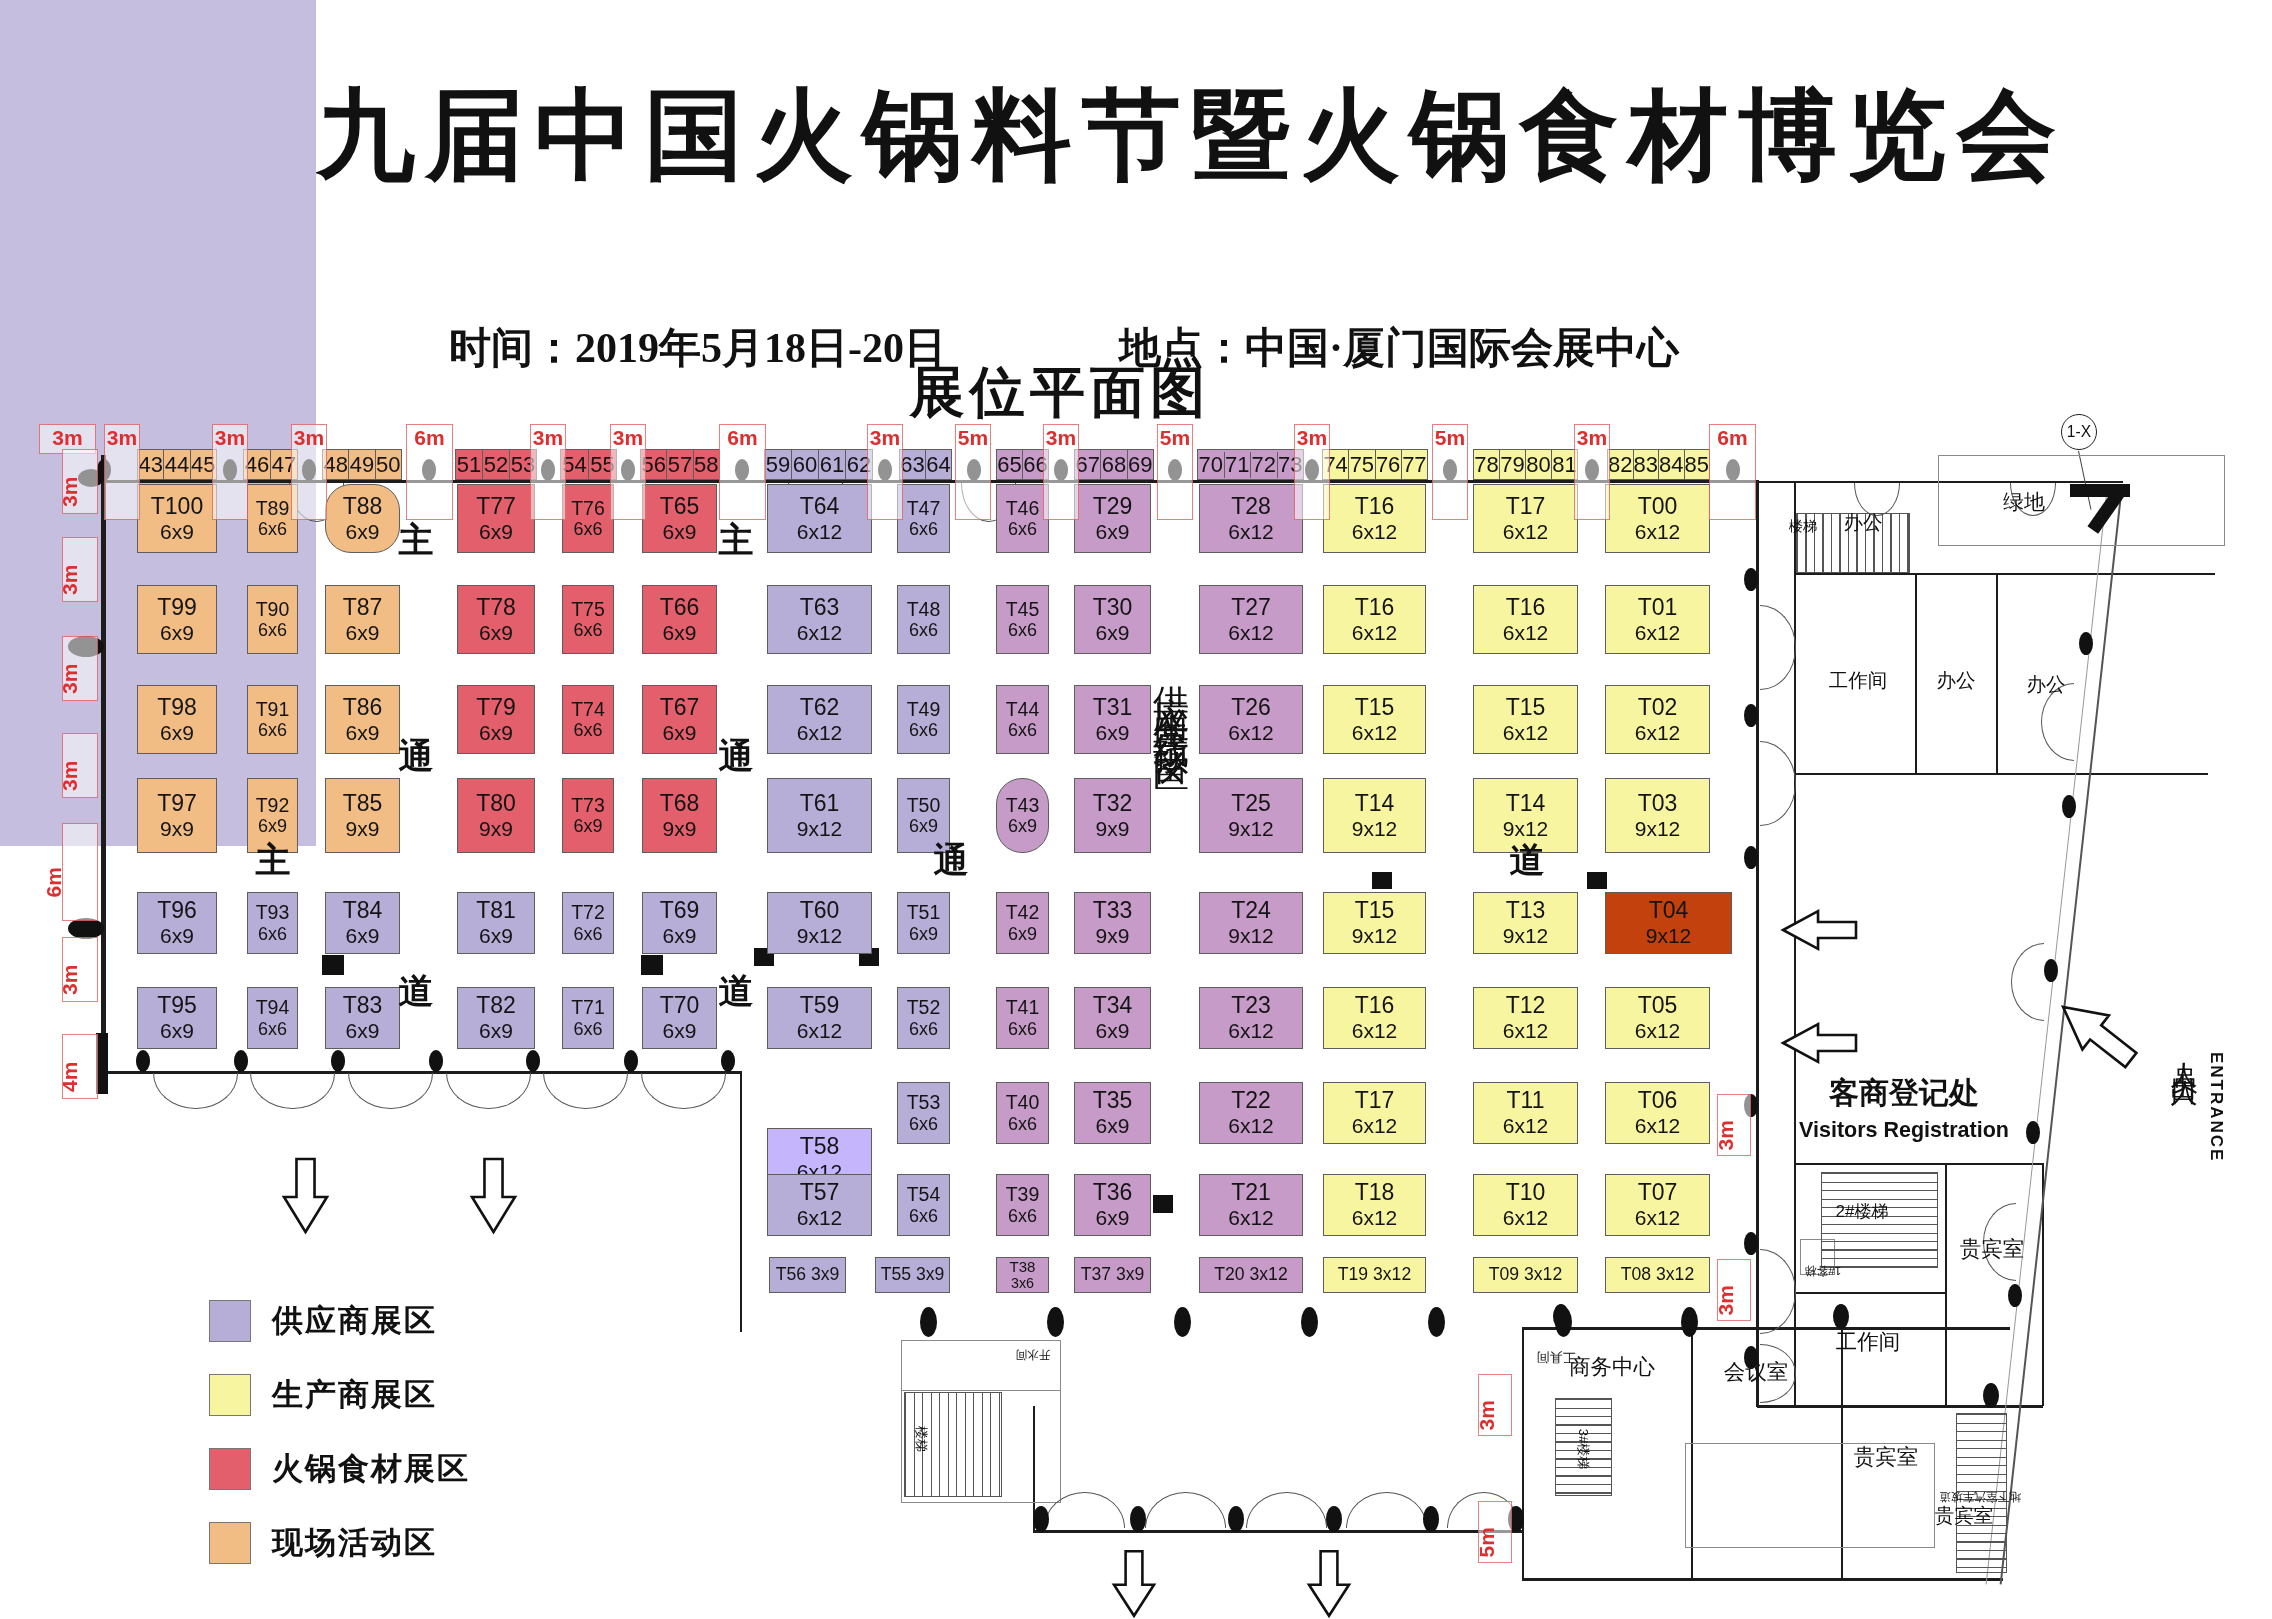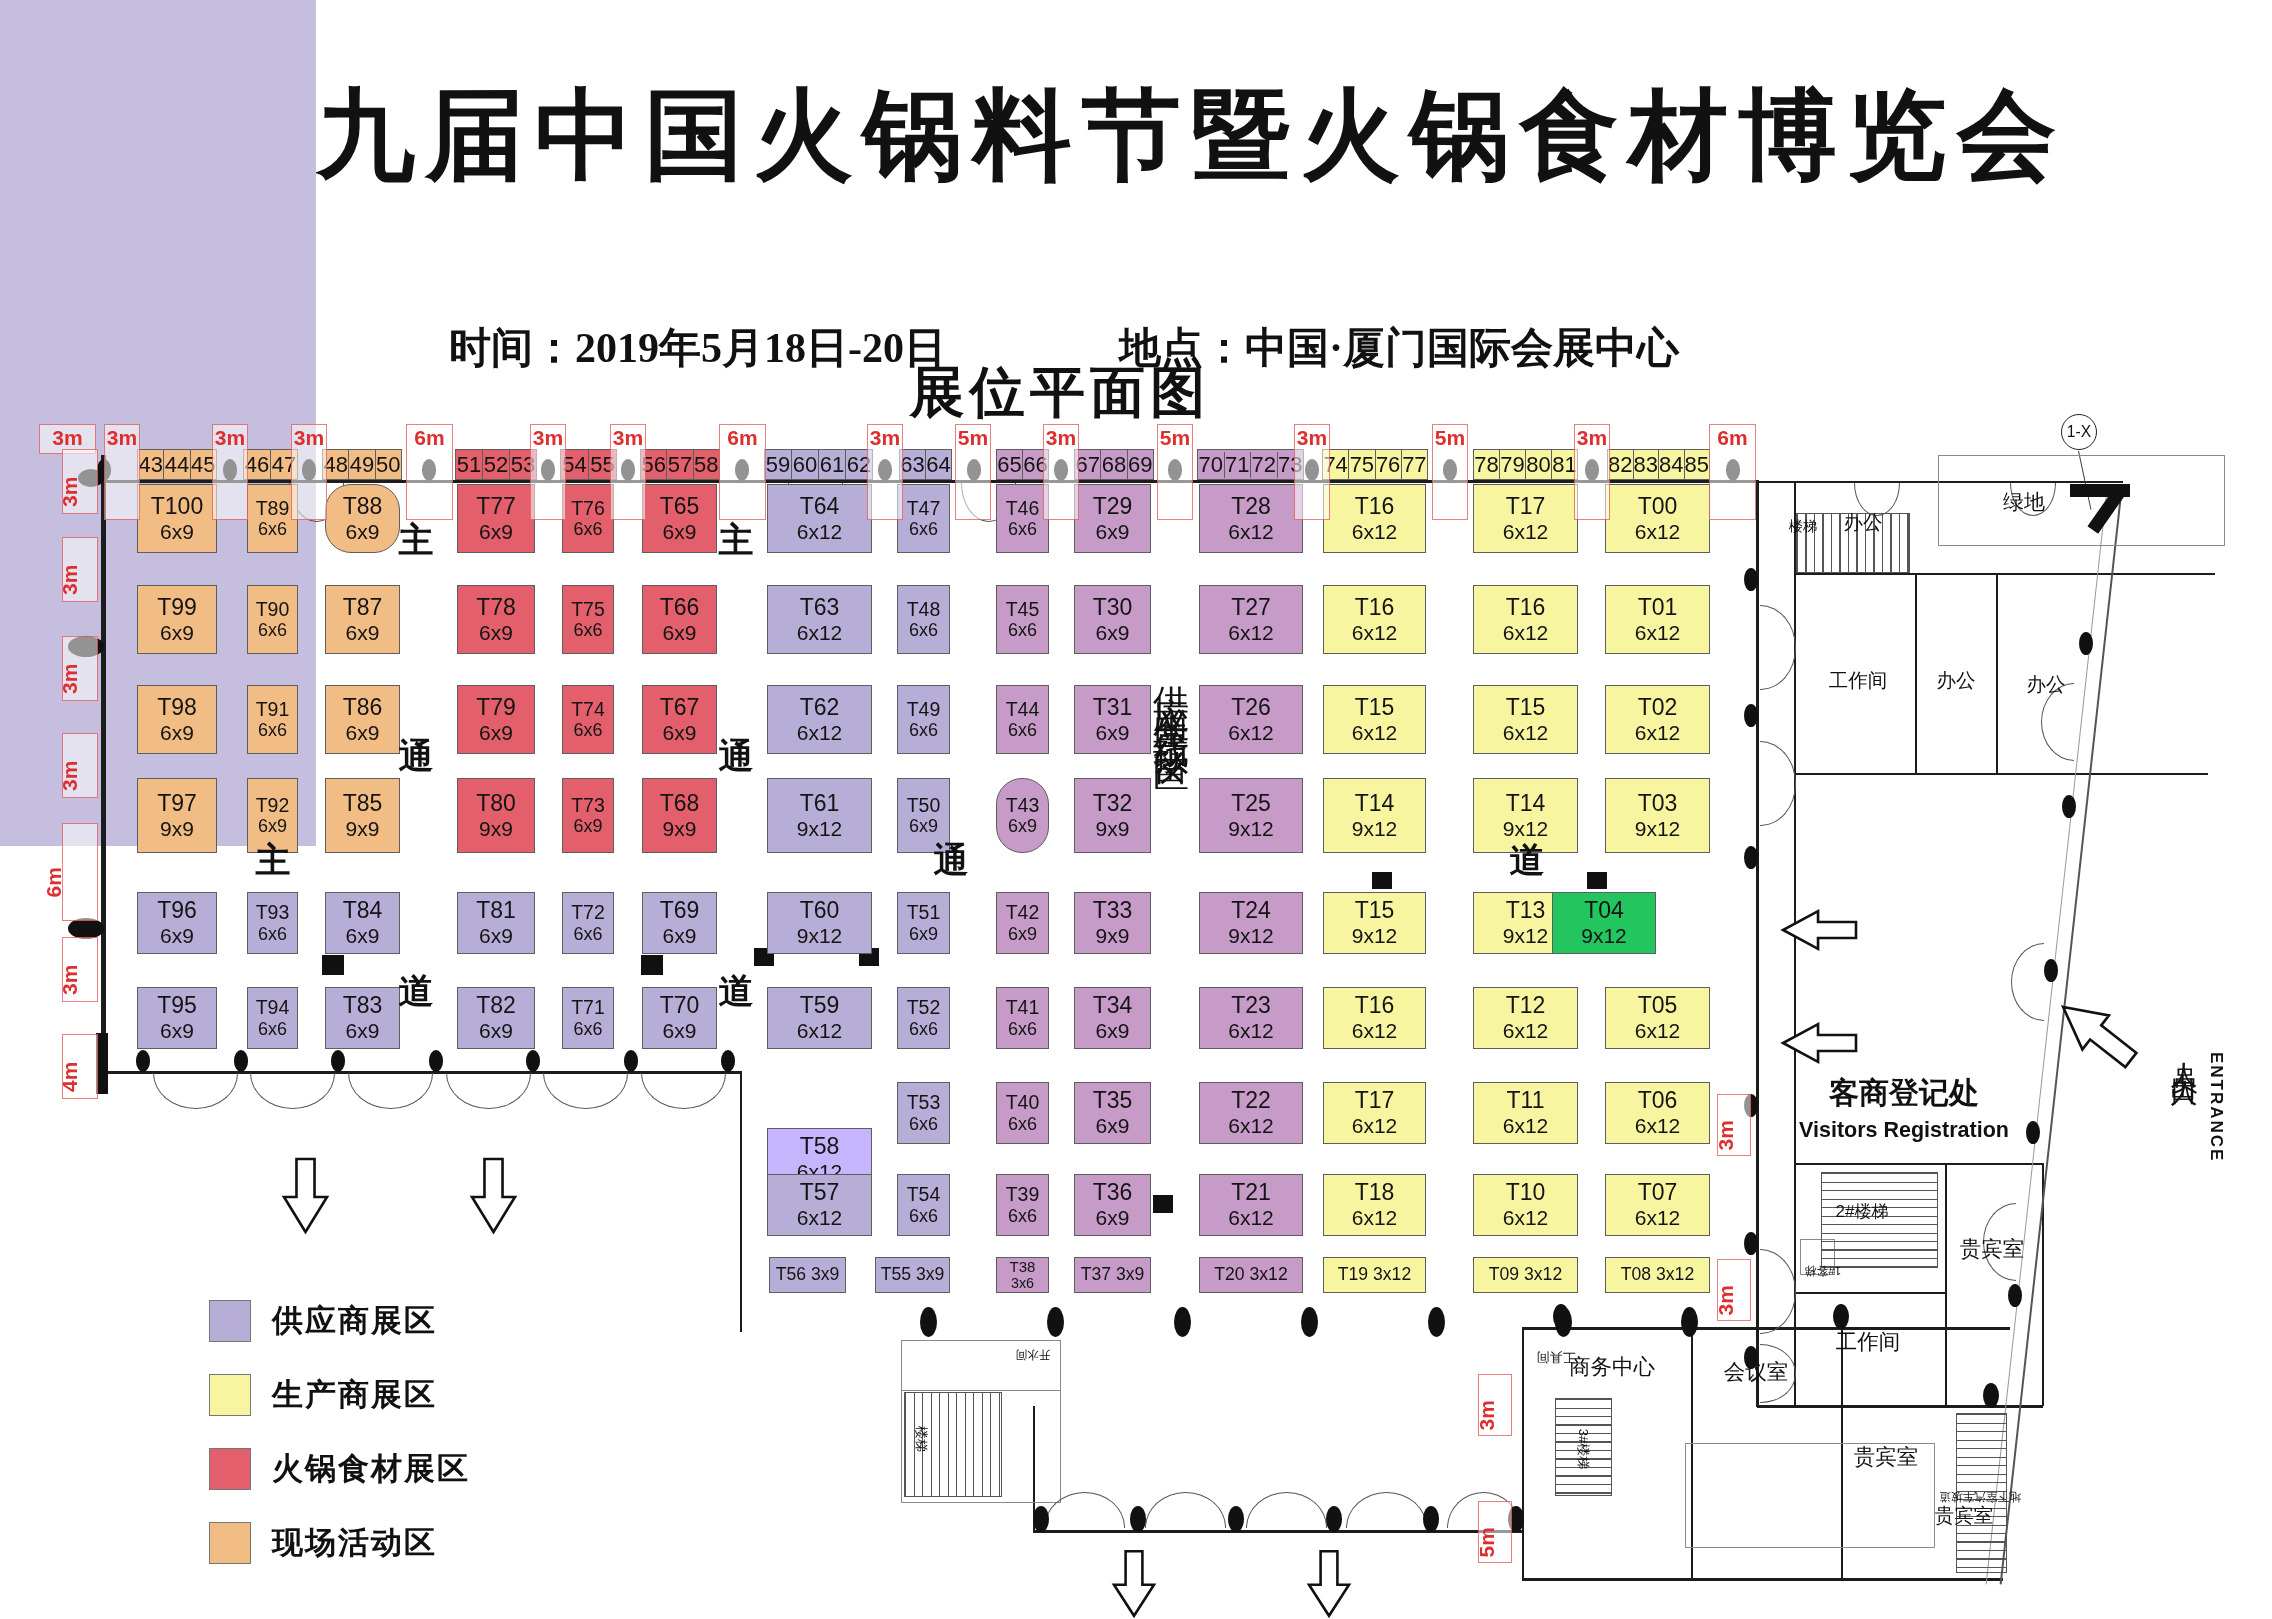--- a/index.html
+++ b/index.html
@@ -712,21 +712,21 @@
         <div class="bs">6x12</div>
       </div>
       <div class="booth" style="left: 1605px; top: 685px; width: 105px; height: 69px; background: rgb(248, 245, 160);">
         <div class="bn">T02</div>
         <div class="bs">6x12</div>
       </div>
       <div class="booth" style="left: 1605px; top: 778px; width: 105px; height: 75px; background: rgb(248, 245, 160);">
         <div class="bn">T03</div>
         <div class="bs">9x12</div>
       </div>
-      <div class="booth" style="left: 1552px; top: 892px; width: 104px; height: 62px; background: #22c55e;">
+      <div class="booth" style="left: 1605px; top: 892px; width: 127px; height: 62px; background: #c2410c;">
         <div class="bn">T04</div>
         <div class="bs">9x12</div>
       </div>
       <div class="booth" style="left: 1605px; top: 987px; width: 105px; height: 62px; background: rgb(248, 245, 160);">
         <div class="bn">T05</div>
         <div class="bs">6x12</div>
       </div>
       <div class="booth" style="left: 1605px; top: 1082px; width: 105px; height: 62px; background: rgb(248, 245, 160);">
         <div class="bn">T06</div>
         <div class="bs">6x12</div>

